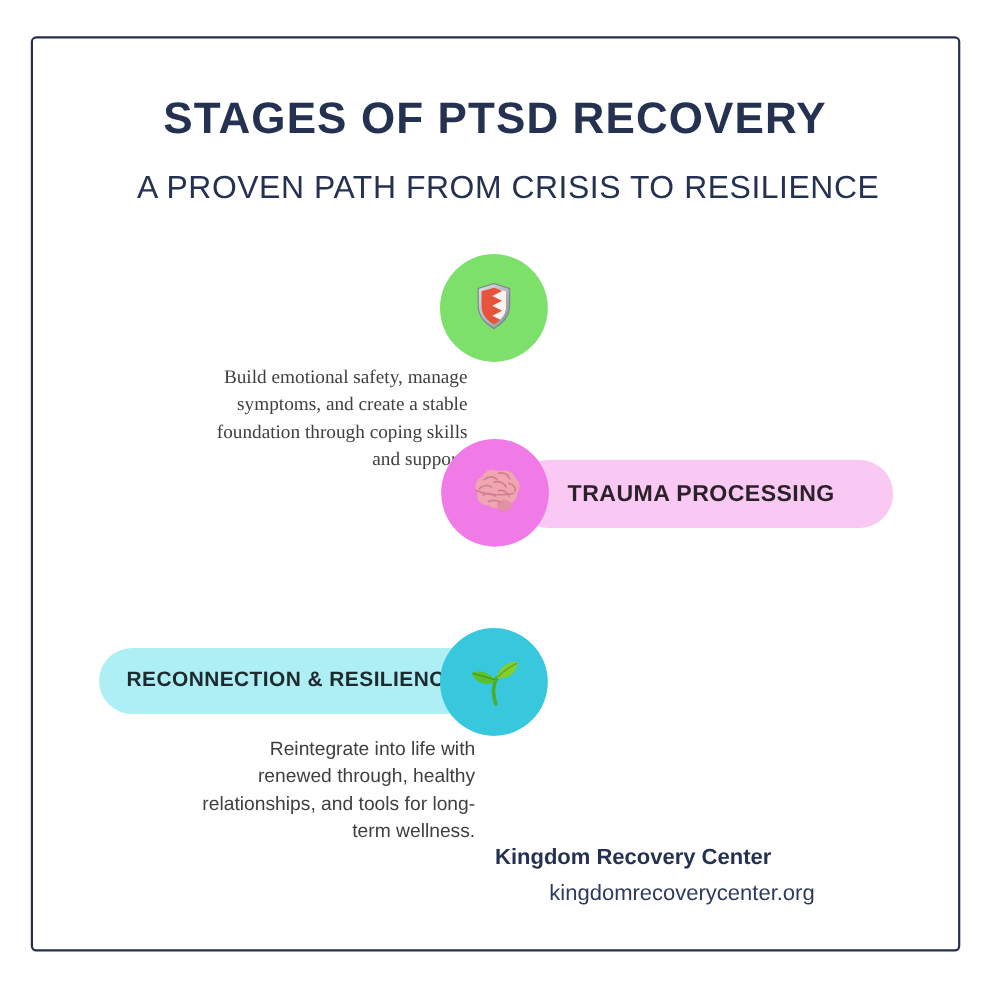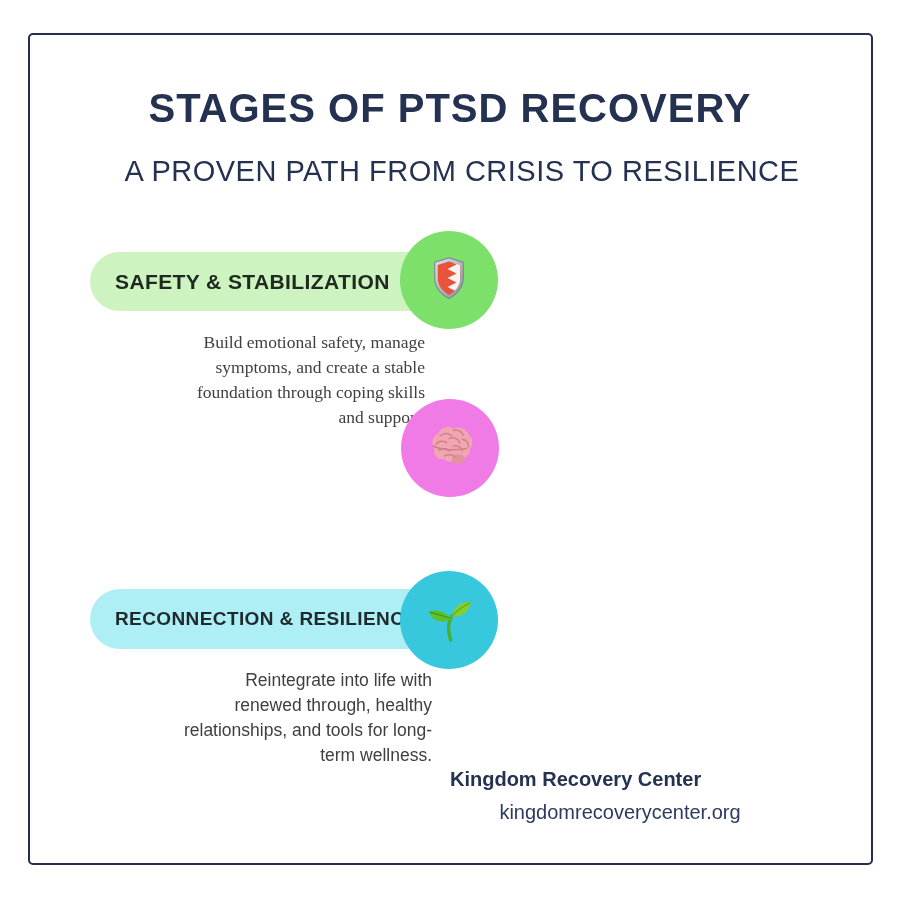--- a/index.html
+++ b/index.html
@@ -117,23 +117,20 @@
 </head>
 <body>
 
 <div class="canvas">
 
   <div class="frame-border"></div>
 
   <div class="main-title">STAGES OF PTSD RECOVERY</div>
   <div class="subtitle">A PROVEN PATH FROM CRISIS TO RESILIENCE</div>
 
-  <div class="pill pill-1">
-    <span class="pill-label">SAFETY &amp; STABILIZATION</span>
-  </div>
   <div class="icon-circle circle-1">
     <span>
       <svg width="48" height="54" viewBox="0 0 64 64">
         <defs>
           <clipPath id="shieldInner">
             <path d="M32 10 L47 14.5 V32 C47 43.5 39.5 50.5 32 54.5 C24.5 50.5 17 43.5 17 32 V14.5 Z"></path>
           </clipPath>
           <linearGradient id="silver" x1="0" y1="0" x2="1" y2="1">
             <stop offset="0" stop-color="#dfe2e8"></stop>
             <stop offset="0.5" stop-color="#b4b8c2"></stop>
@@ -144,20 +141,23 @@
         <path d="M32 10 L47 14.5 V32 C47 43.5 39.5 50.5 32 54.5 C24.5 50.5 17 43.5 17 32 V14.5 Z" fill="#e8533b"></path>
         <polygon clip-path="url(#shieldInner)" points="30,8 42,14 30,20 42,26 30,32 42,38 30,44 42,50 30,56 50,56 50,8" fill="#f6f3f1"></polygon>
       </svg>
     </span>
   </div>
   <div class="desc desc-1">Build emotional safety, manage
 symptoms, and create a stable
 foundation through coping skills
 and support.</div>
 
+  <div class="pill pill-2">
+    <span class="pill-label">TRAUMA PROCESSING</span>
+  </div>
   <div class="icon-circle circle-2">
     <span>
       <svg width="54" height="50" viewBox="0 0 64 60">
         <path d="M13 32 C9 27 10 18 18 15 C20 8 30 5 36 9 C43 6 52 9 54 16 C60 20 60 29 56 33 C57 39 52 44 46 45 C41 50 30 51 25 46 C17 47 11 40 13 32 Z" fill="#f0a6b0"></path>
         <ellipse cx="42" cy="46" rx="8" ry="6" fill="#e293a1"></ellipse>
         <g fill="none" stroke="#d07f8f" stroke-width="1.8" stroke-linecap="round">
           <path d="M20 18 C25 14 31 14 34 18"></path>
           <path d="M36 11 C41 10 46 12 48 17"></path>
           <path d="M15 28 C18 24 24 23 28 26"></path>
           <path d="M31 21 C36 19 42 21 44 26"></path>

